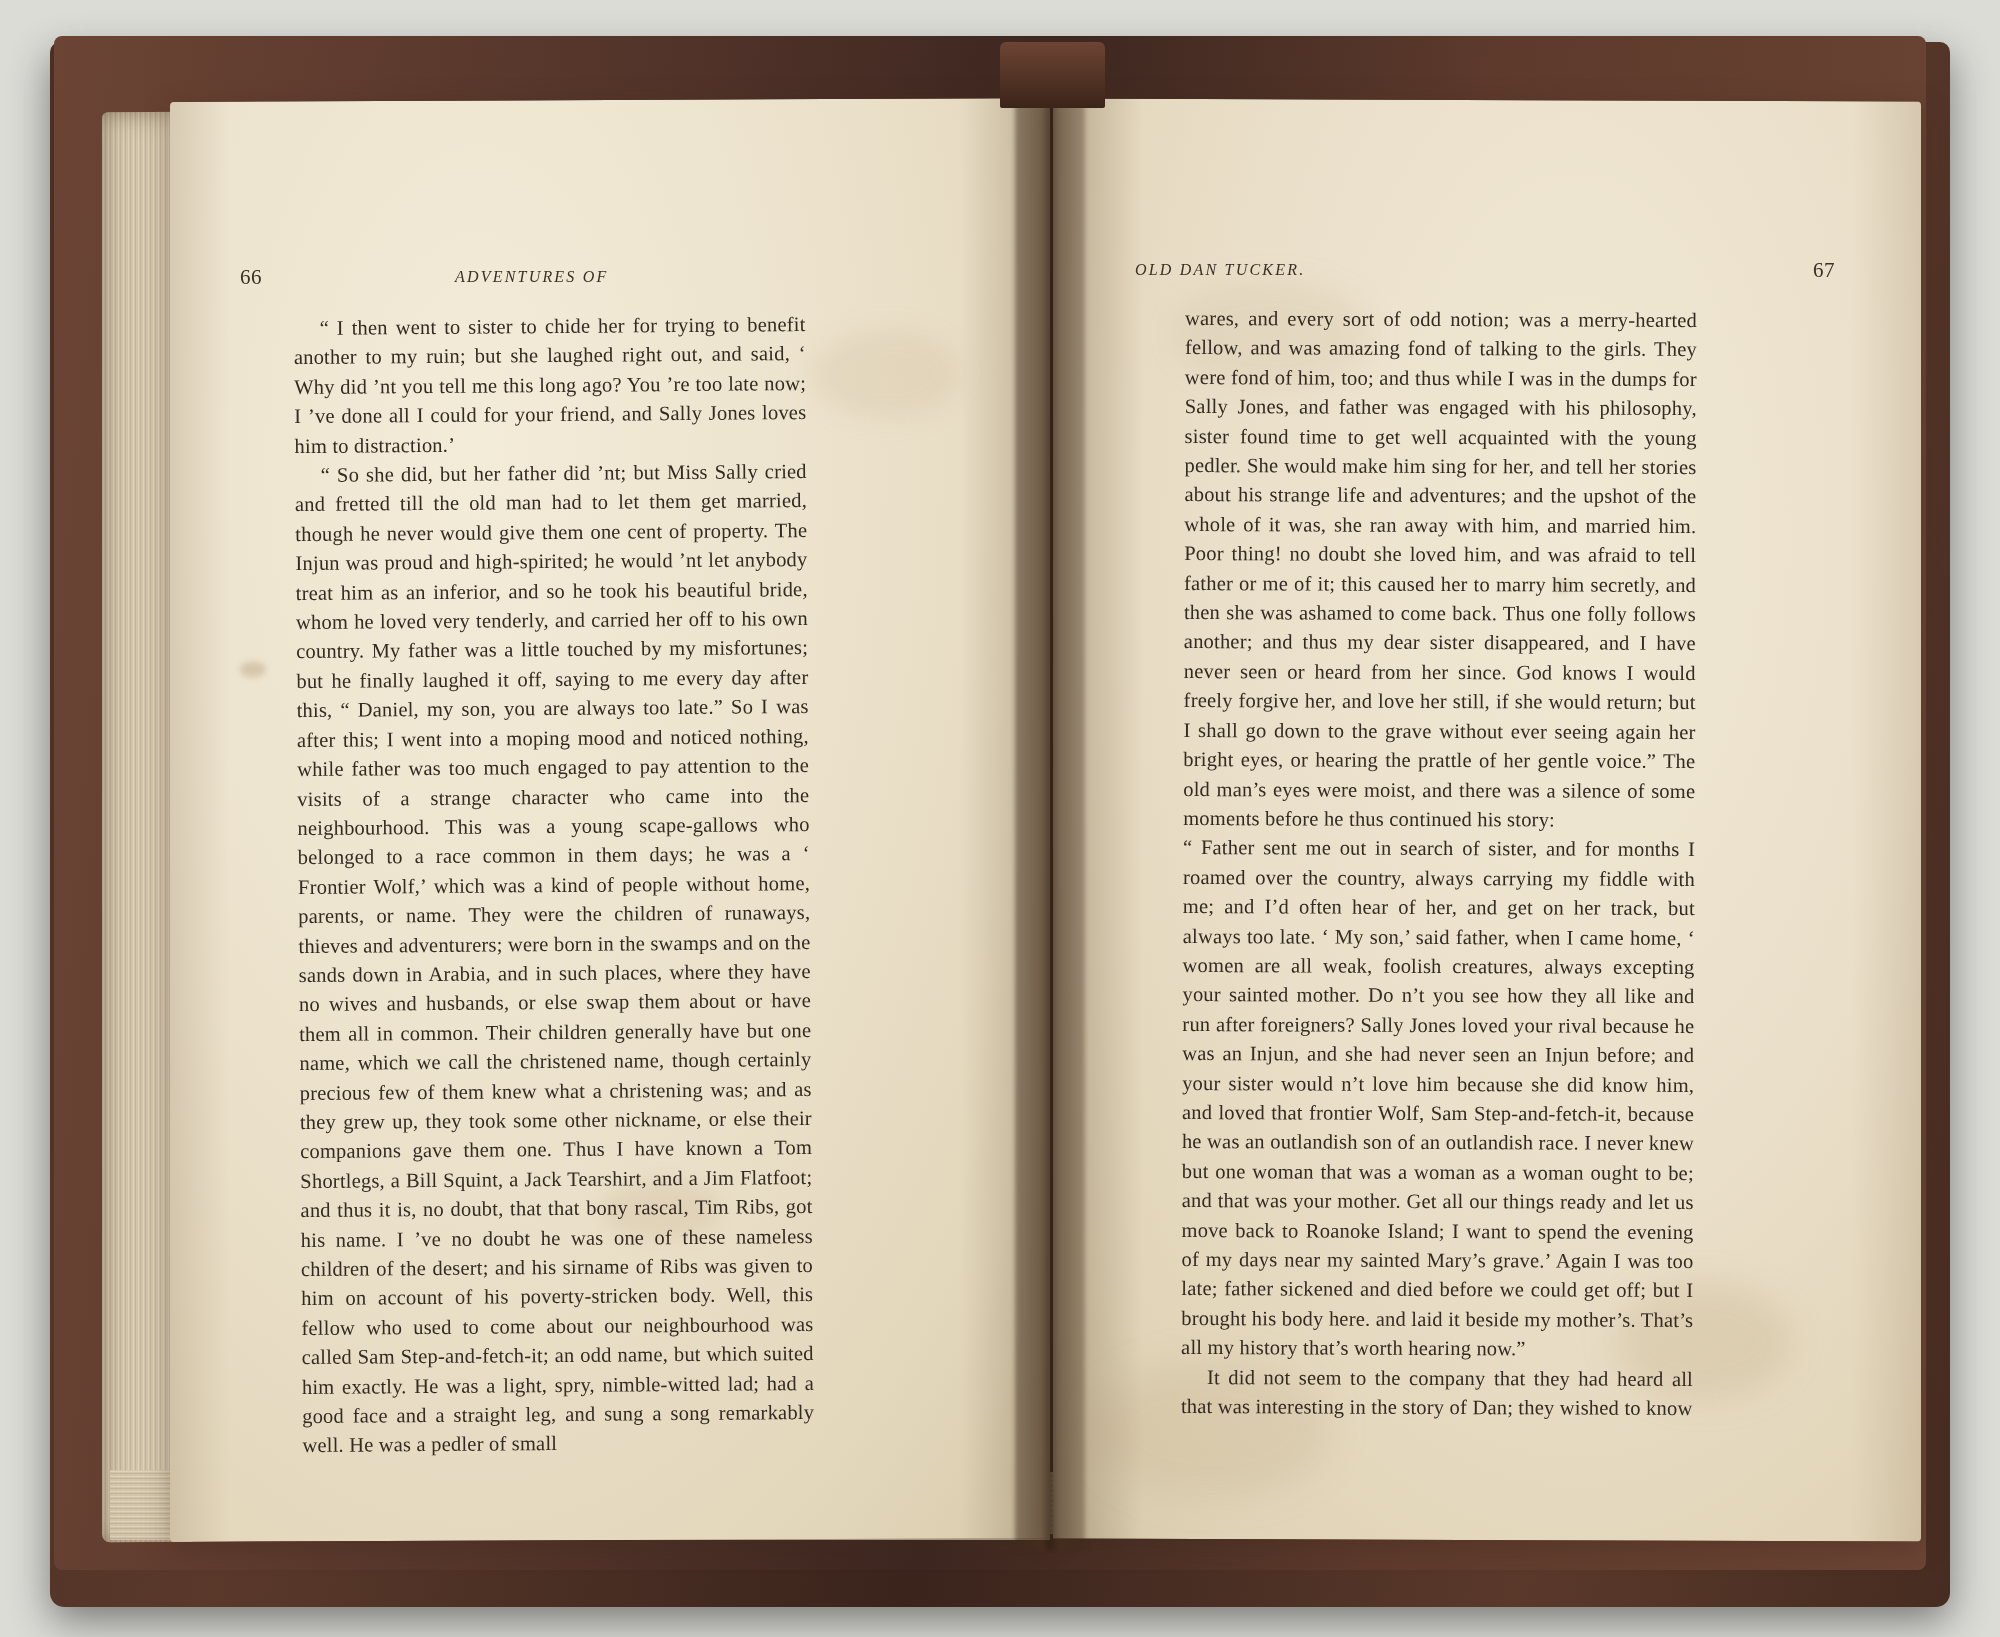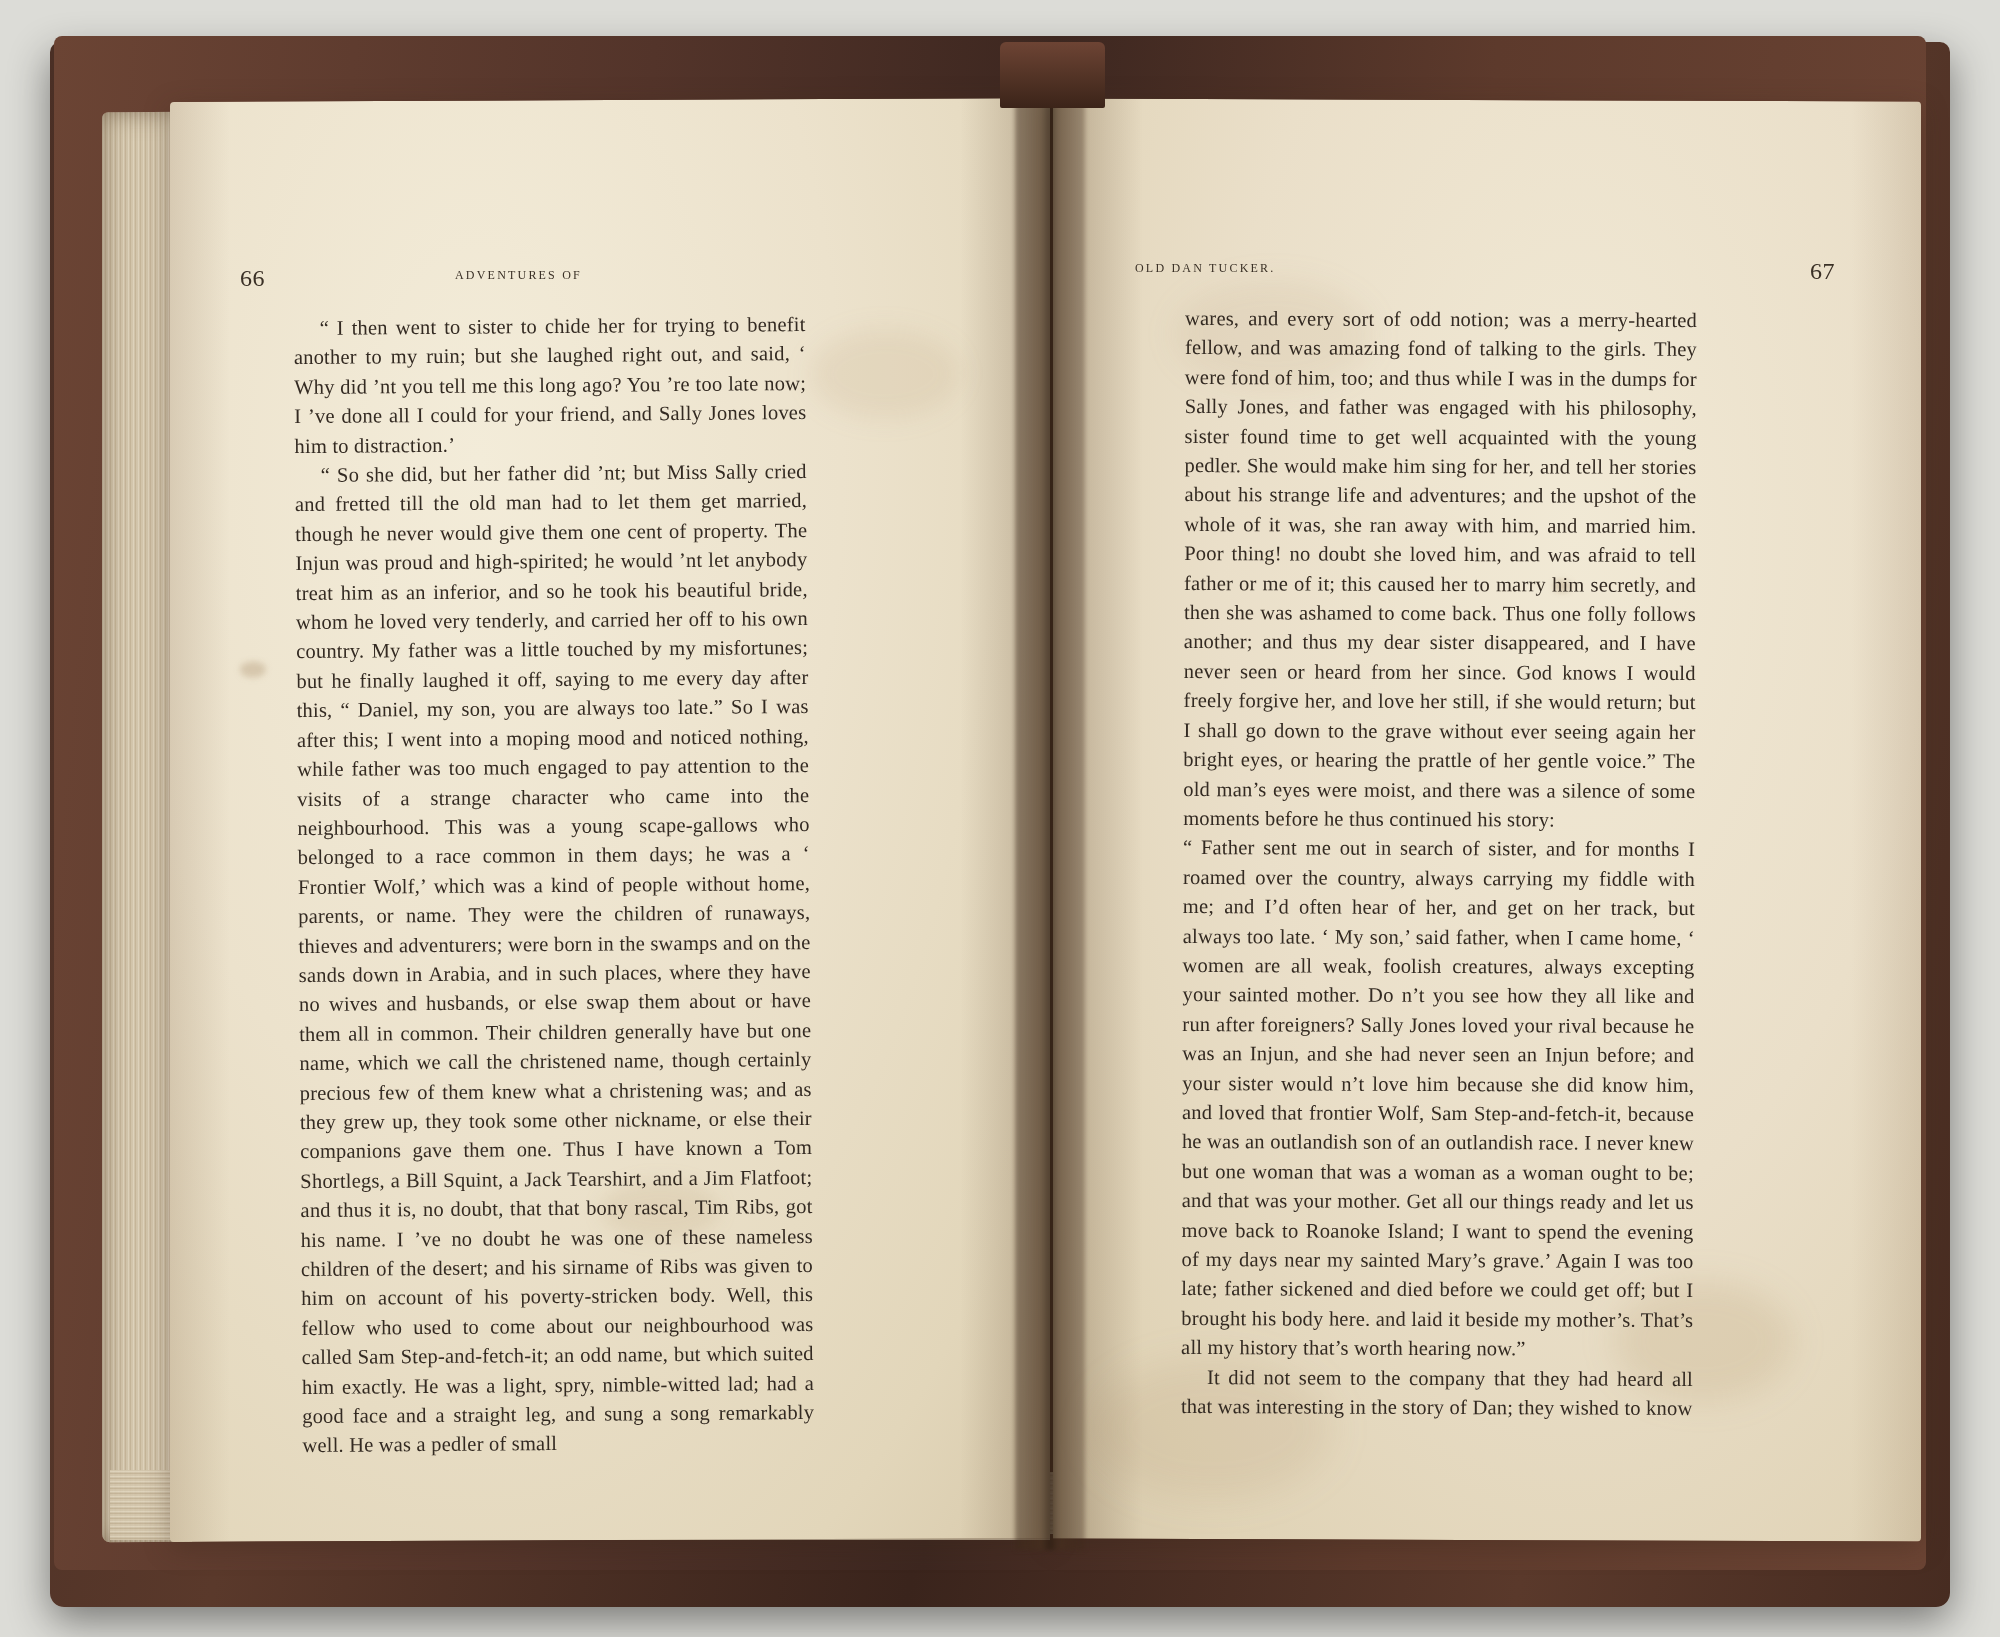--- a/index.html
+++ b/index.html
@@ -164,26 +164,27 @@
   .text-col p.indent {
     text-indent: 26px;
   }
 
   .folio-row {
     position: absolute;
     font-family: "Liberation Serif", serif;
     color: #3a3026;
   }
   .folio-num {
-    font-size: 24px;
+    font-size: 21px;
     letter-spacing: .5px;
   }
   .running-head {
-    font-size: 12px;
+    font-size: 16px;
     letter-spacing: 2.2px;
+    font-style: italic;
   }
 
   
   #left-head {
     left: 200px;
     top: 245px;
     width: 600px;
   }
   #left-body {
     left: 258px;

